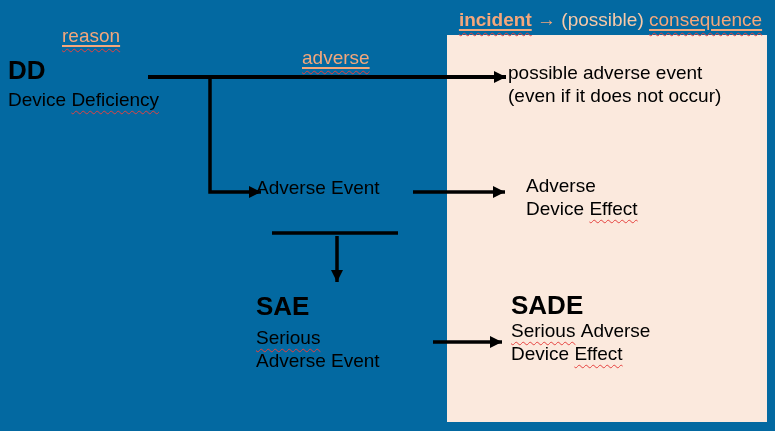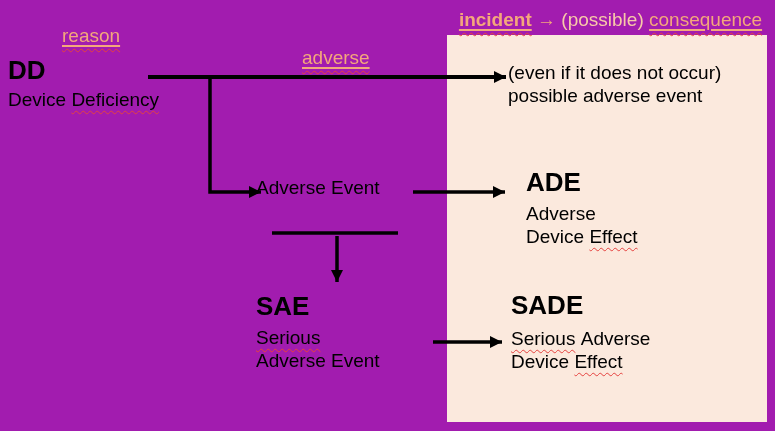--- a/index.html
+++ b/index.html
@@ -4,21 +4,21 @@
 <style>
   :root{
     --panel-bg:#FBE9DD;
     --accent:#F4A77B;
     --accent-light:#F8C9A8;
     --squiggle:#E5413E;
     --line:#000000;
   }
   html,body{margin:0;padding:0;background:#fff;}
   .stage{
-    position:relative;width:775px;height:431px;background:#a21caf;
+    position:relative;width:775px;height:431px;background:#0369a1;
     font-family:"Liberation Sans",sans-serif;color:#000;overflow:hidden;
   }
   .panel{
     position:absolute;left:447px;top:35px;width:320px;height:387px;
     background:var(--panel-bg);
   }
   .abs{position:absolute;}
   .center{}
   .hdr{
     position:absolute;left:446px;top:9px;width:329px;text-align:center;
@@ -87,29 +87,28 @@
     <div class="sub" style="margin-top:5px;">Adverse Event</div>
   </div>
 
   <div class="abs center" style="left:256px;top:292px;width:160px;">
     <div class="abbr">SAE</div>
     <div class="sub" style="margin-top:6px;"><span class="sq">Serious</span></div>
     <div class="sub">Adverse Event</div>
   </div>
 
   <div class="abs center sub" style="left:508px;top:61px;width:256px;">
+    <div>possible adverse event</div>
     <div>(even if it does not occur)</div>
-    <div>possible adverse event</div>
   </div>
 
   <div class="abs center" style="left:526px;top:168px;width:160px;">
-    <div class="abbr">ADE</div>
     <div class="sub" style="margin-top:6px;">Adverse</div>
     <div class="sub"><span>Device</span><span class="gap sq">Effect</span></div>
   </div>
 
   <div class="abs center" style="left:511px;top:291px;width:190px;">
     <div class="abbr">SADE</div>
-    <div class="sub" style="margin-top:8px;"><span class="sq">Serious</span><span class="gap">Adverse</span></div>
+    <div class="sub" style="margin-top:0;"><span class="sq">Serious</span><span class="gap">Adverse</span></div>
     <div class="sub"><span>Device</span><span class="gap sq">Effect</span></div>
   </div>
 
 </div>
 
 </body></html>

